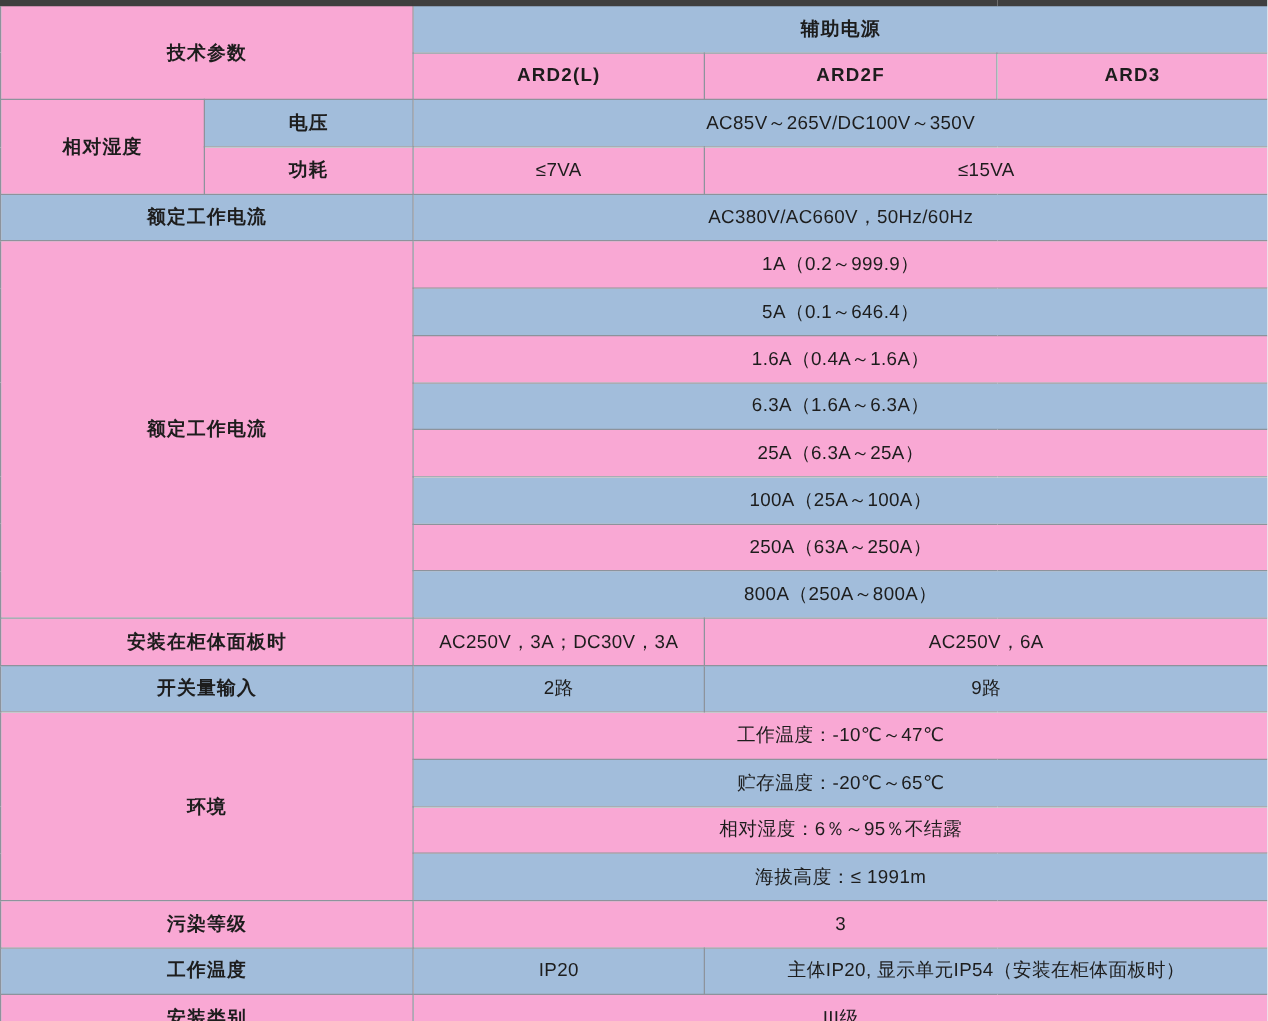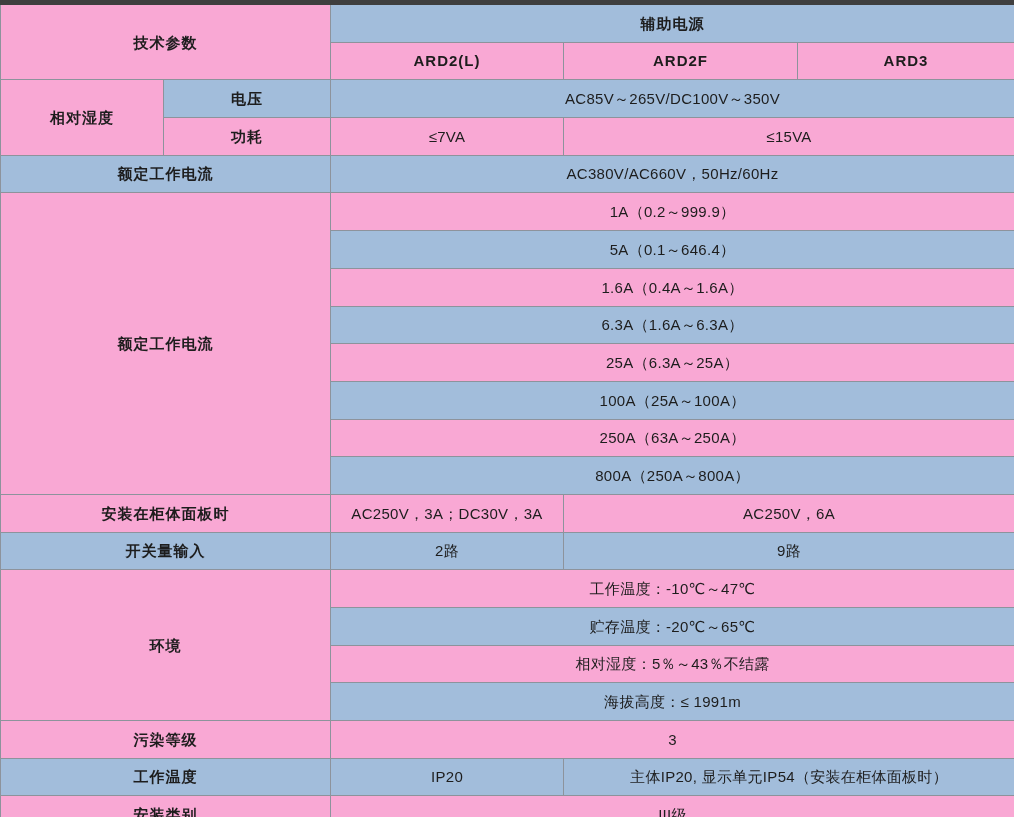--- a/index.html
+++ b/index.html
@@ -107,21 +107,21 @@
     </tr>
 
     <tr>
       <td class="label" colspan="2" rowspan="4">环境</td>
       <td class="value" colspan="3">工作温度：-10℃～47℃</td>
     </tr>
     <tr>
       <td class="value blue" colspan="3">贮存温度：-20℃～65℃</td>
     </tr>
     <tr>
-      <td class="value" colspan="3">相对湿度：5％～43％不结露</td>
+      <td class="value" colspan="3">相对湿度：6％～95％不结露</td>
     </tr>
     <tr>
       <td class="value blue" colspan="3">海拔高度：≤ 1991m</td>
     </tr>
 
     <tr>
       <td class="label" colspan="2">污染等级</td>
       <td class="value" colspan="3">3</td>
     </tr>
 

